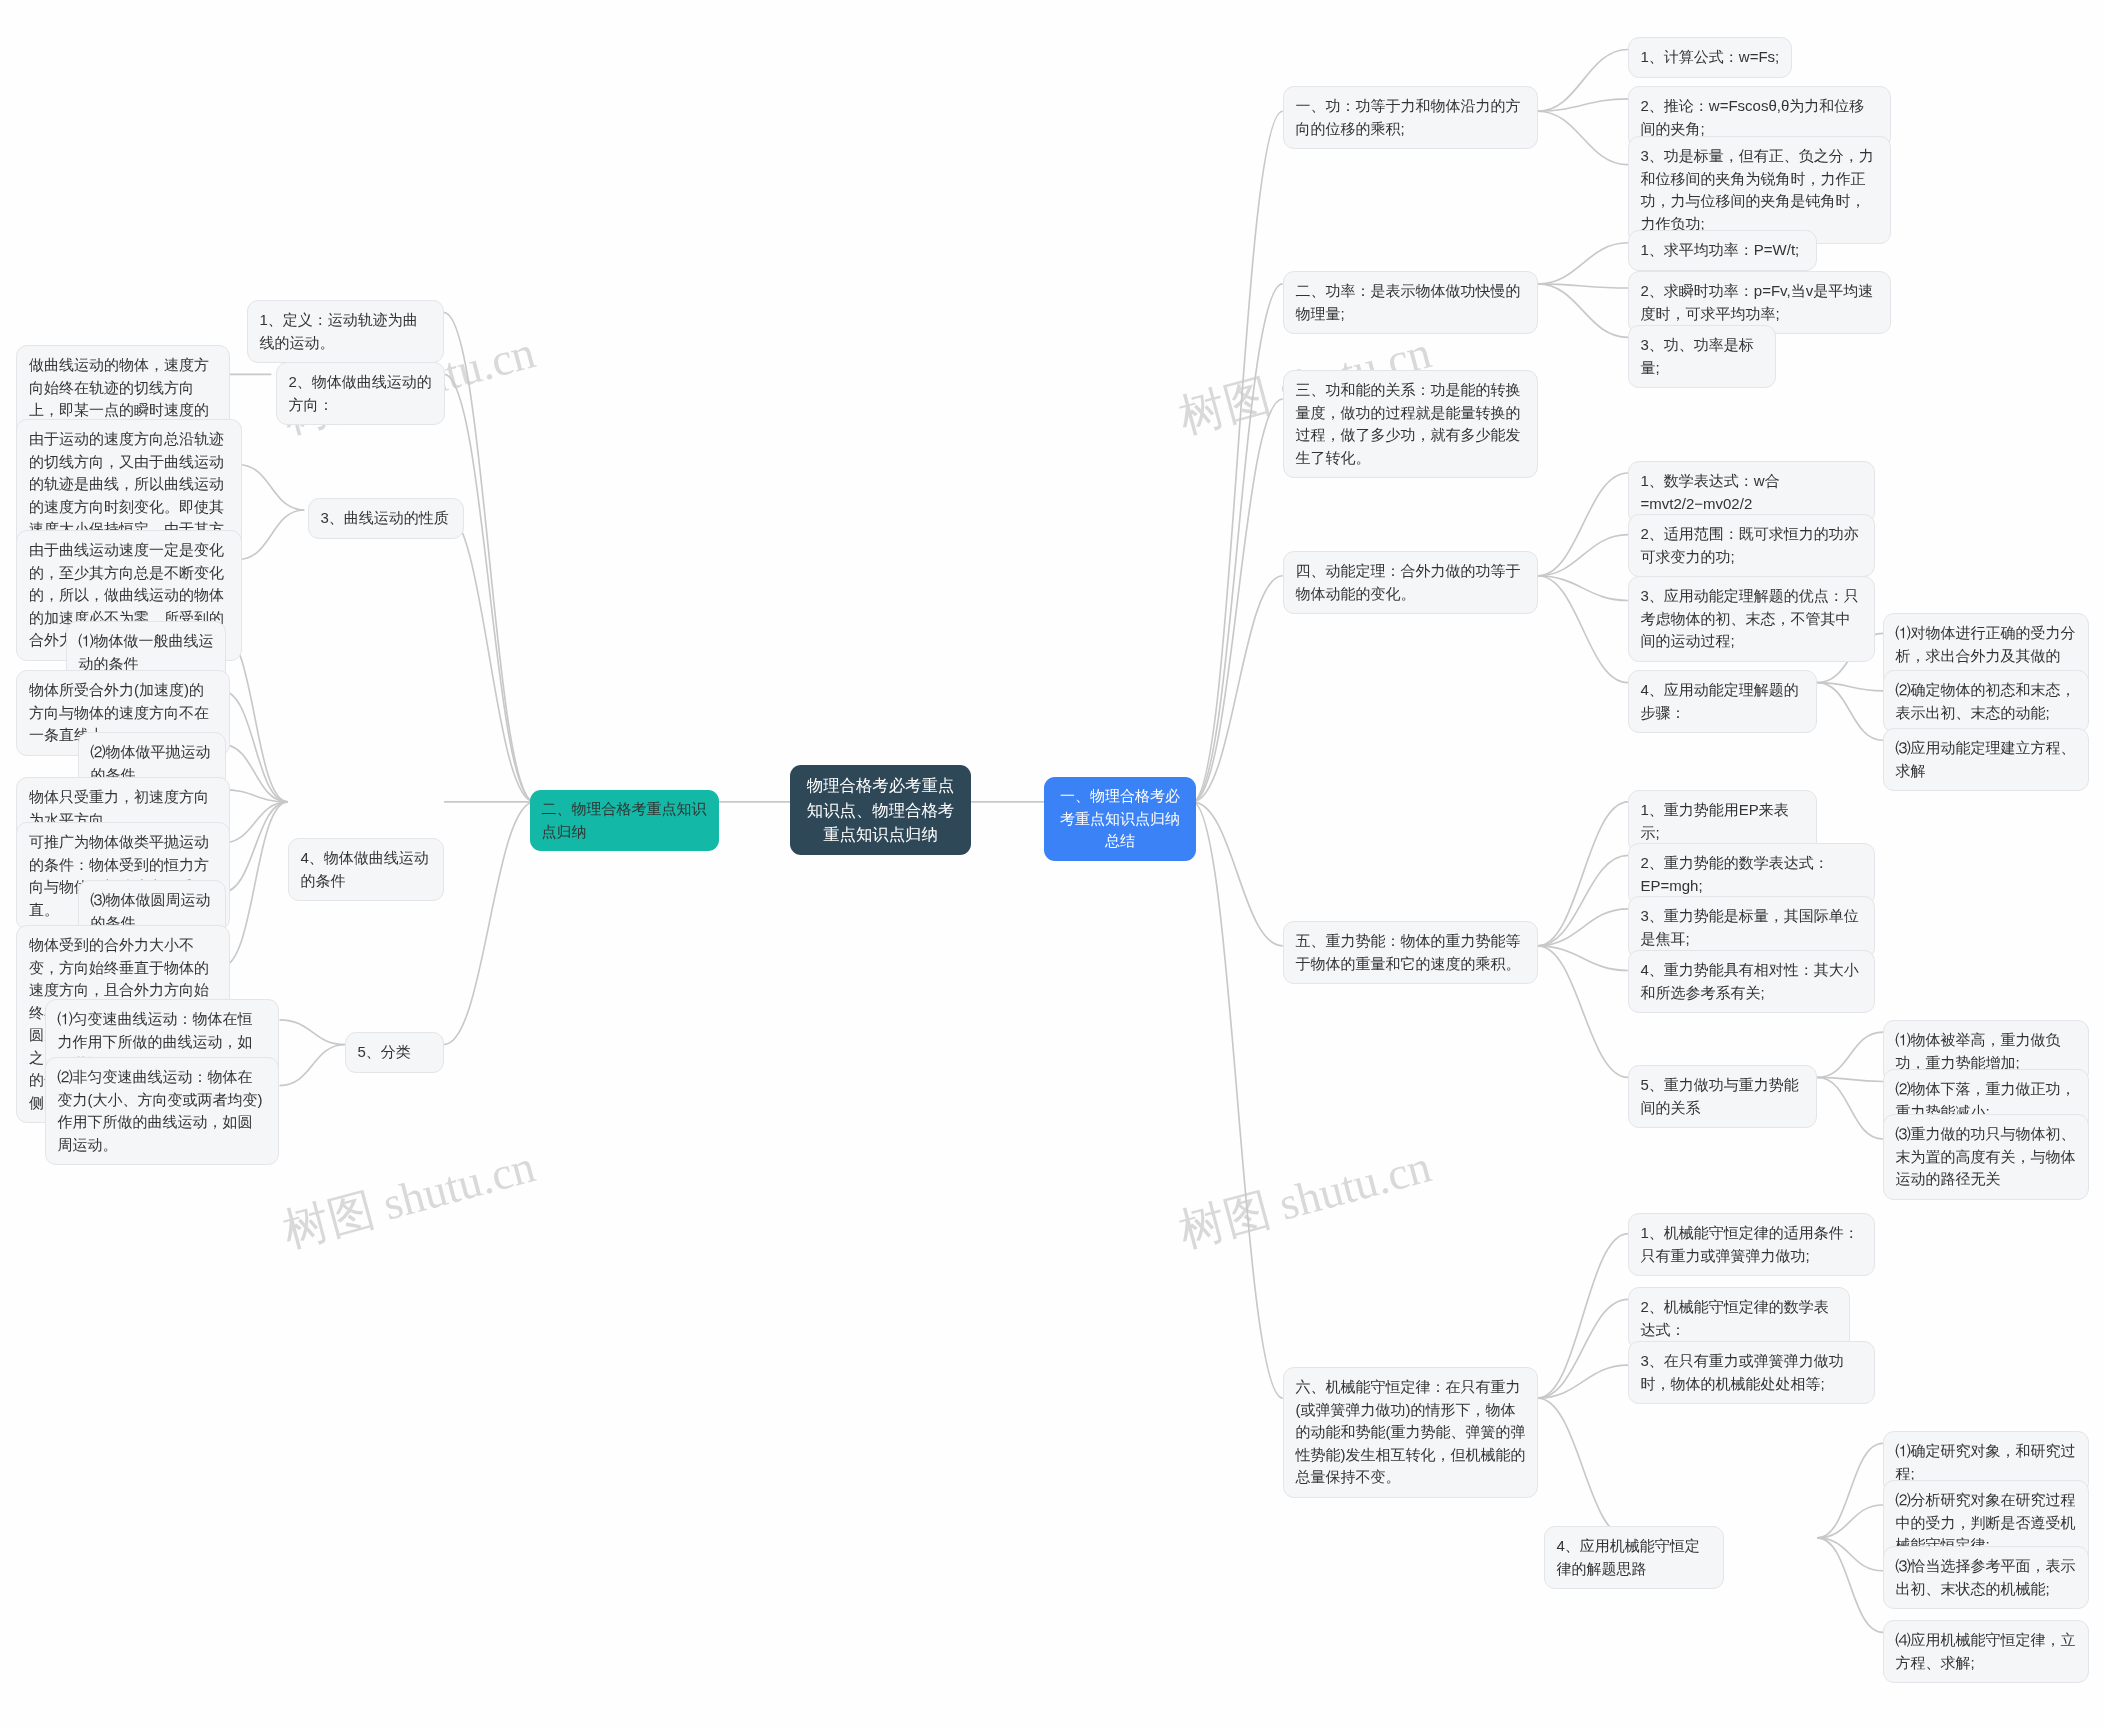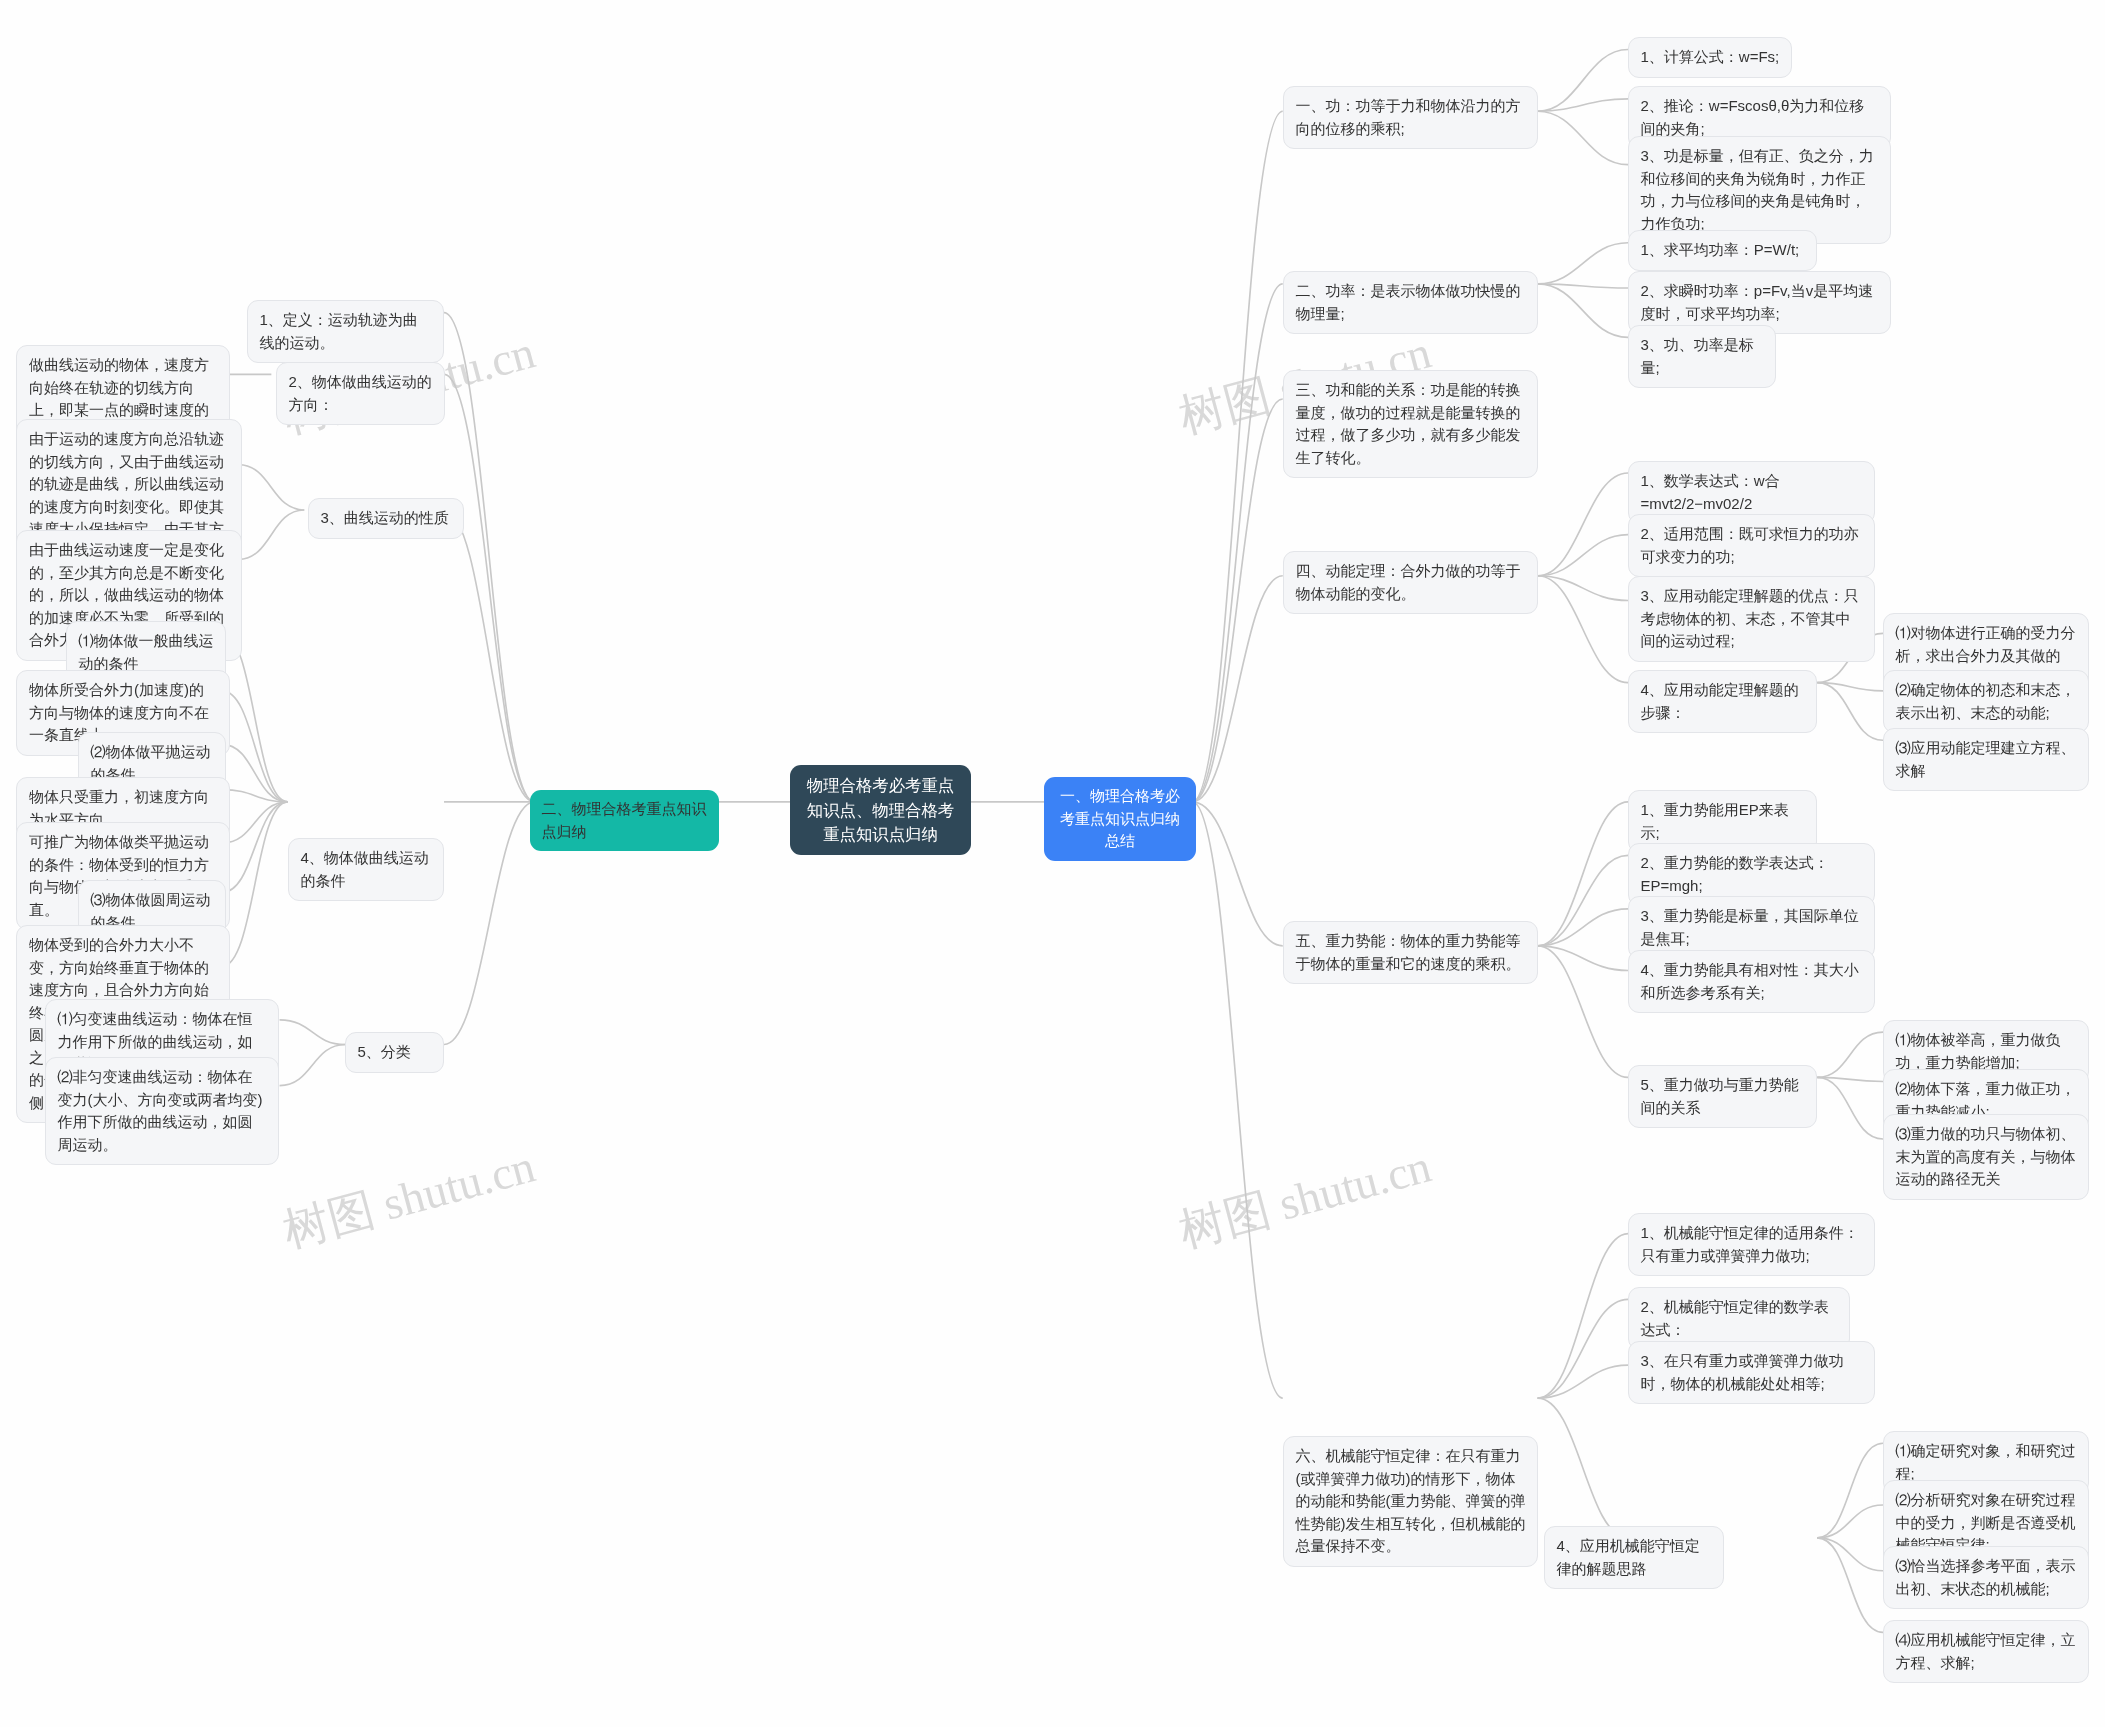--- a/index.html
+++ b/index.html
@@ -122,21 +122,21 @@
 <div class="node" style="left:1283px;top:921px;width:255px;">五、重力势能：物体的重力势能等于物体的重量和它的速度的乘积。</div>
 <div class="node" style="left:1628px;top:790px;width:189px;">1、重力势能用EP来表示;</div>
 <div class="node" style="left:1628px;top:843px;width:247px;">2、重力势能的数学表达式：EP=mgh;</div>
 <div class="node" style="left:1628px;top:896px;width:247px;">3、重力势能是标量，其国际单位是焦耳;</div>
 <div class="node" style="left:1628px;top:950px;width:247px;">4、重力势能具有相对性：其大小和所选参考系有关;</div>
 <div class="node" style="left:1628px;top:1065px;width:189px;">5、重力做功与重力势能间的关系</div>
 <div class="node" style="left:1883px;top:1020px;width:206px;">⑴物体被举高，重力做负功，重力势能增加;</div>
 <div class="node" style="left:1883px;top:1069px;width:206px;">⑵物体下落，重力做正功，重力势能减小;</div>
 <div class="node" style="left:1883px;top:1114px;width:206px;">⑶重力做的功只与物体初、末为置的高度有关，与物体运动的路径无关</div>
 
-<div class="node" style="left:1283px;top:1436px;width:255px;">六、机械能守恒定律：在只有重力(或弹簧弹力做功)的情形下，物体的动能和势能(重力势能、弹簧的弹性势能)发生相互转化，但机械能的总量保持不变。</div>
+<div class="node" style="left:1283px;top:1367px;width:255px;">六、机械能守恒定律：在只有重力(或弹簧弹力做功)的情形下，物体的动能和势能(重力势能、弹簧的弹性势能)发生相互转化，但机械能的总量保持不变。</div>
 <div class="node" style="left:1628px;top:1213px;width:247px;">1、机械能守恒定律的适用条件：只有重力或弹簧弹力做功;</div>
 <div class="node" style="left:1628px;top:1287px;width:222px;">2、机械能守恒定律的数学表达式：</div>
 <div class="node" style="left:1628px;top:1341px;width:247px;">3、在只有重力或弹簧弹力做功时，物体的机械能处处相等;</div>
 <div class="node" style="left:1544px;top:1526px;width:180px;">4、应用机械能守恒定律的解题思路</div>
 <div class="node" style="left:1883px;top:1431px;width:206px;">⑴确定研究对象，和研究过程;</div>
 <div class="node" style="left:1883px;top:1480px;width:206px;">⑵分析研究对象在研究过程中的受力，判断是否遵受机械能守恒定律;</div>
 <div class="node" style="left:1883px;top:1546px;width:206px;">⑶恰当选择参考平面，表示出初、末状态的机械能;</div>
 <div class="node" style="left:1883px;top:1620px;width:206px;">⑷应用机械能守恒定律，立方程、求解;</div>
 
 <div class="node" style="left:247px;top:300px;width:197px;">1、定义：运动轨迹为曲线的运动。</div>

